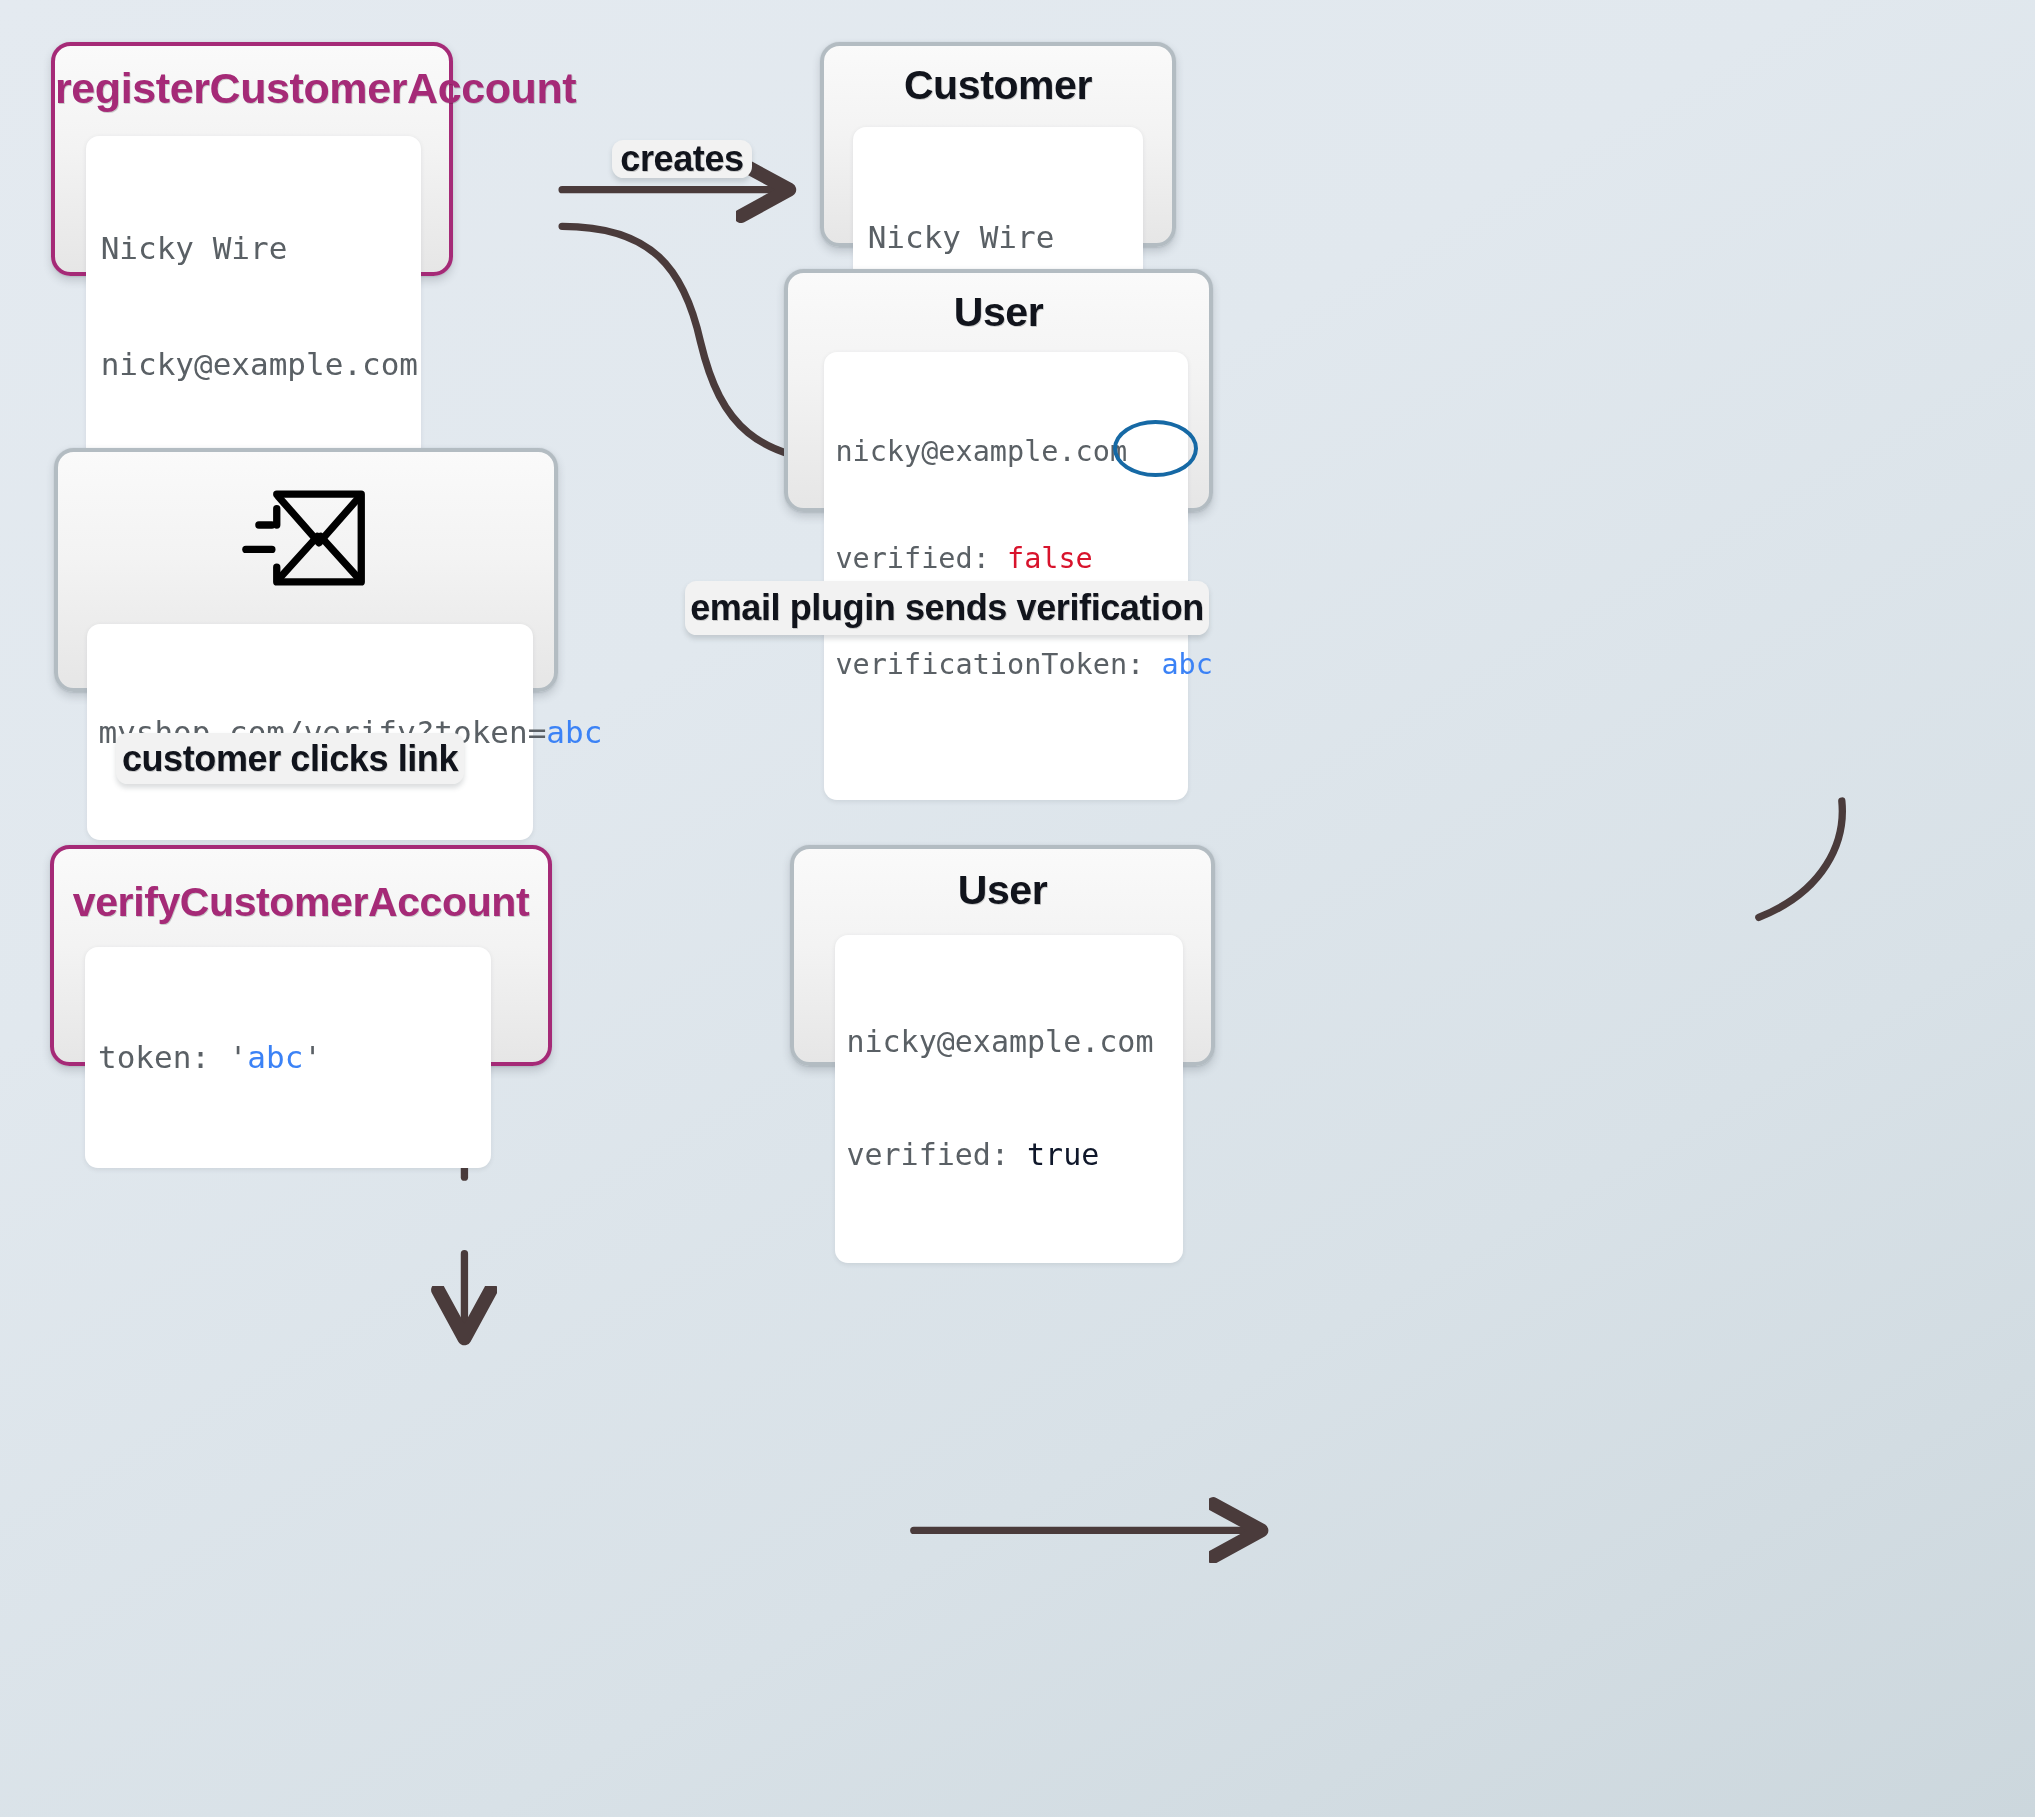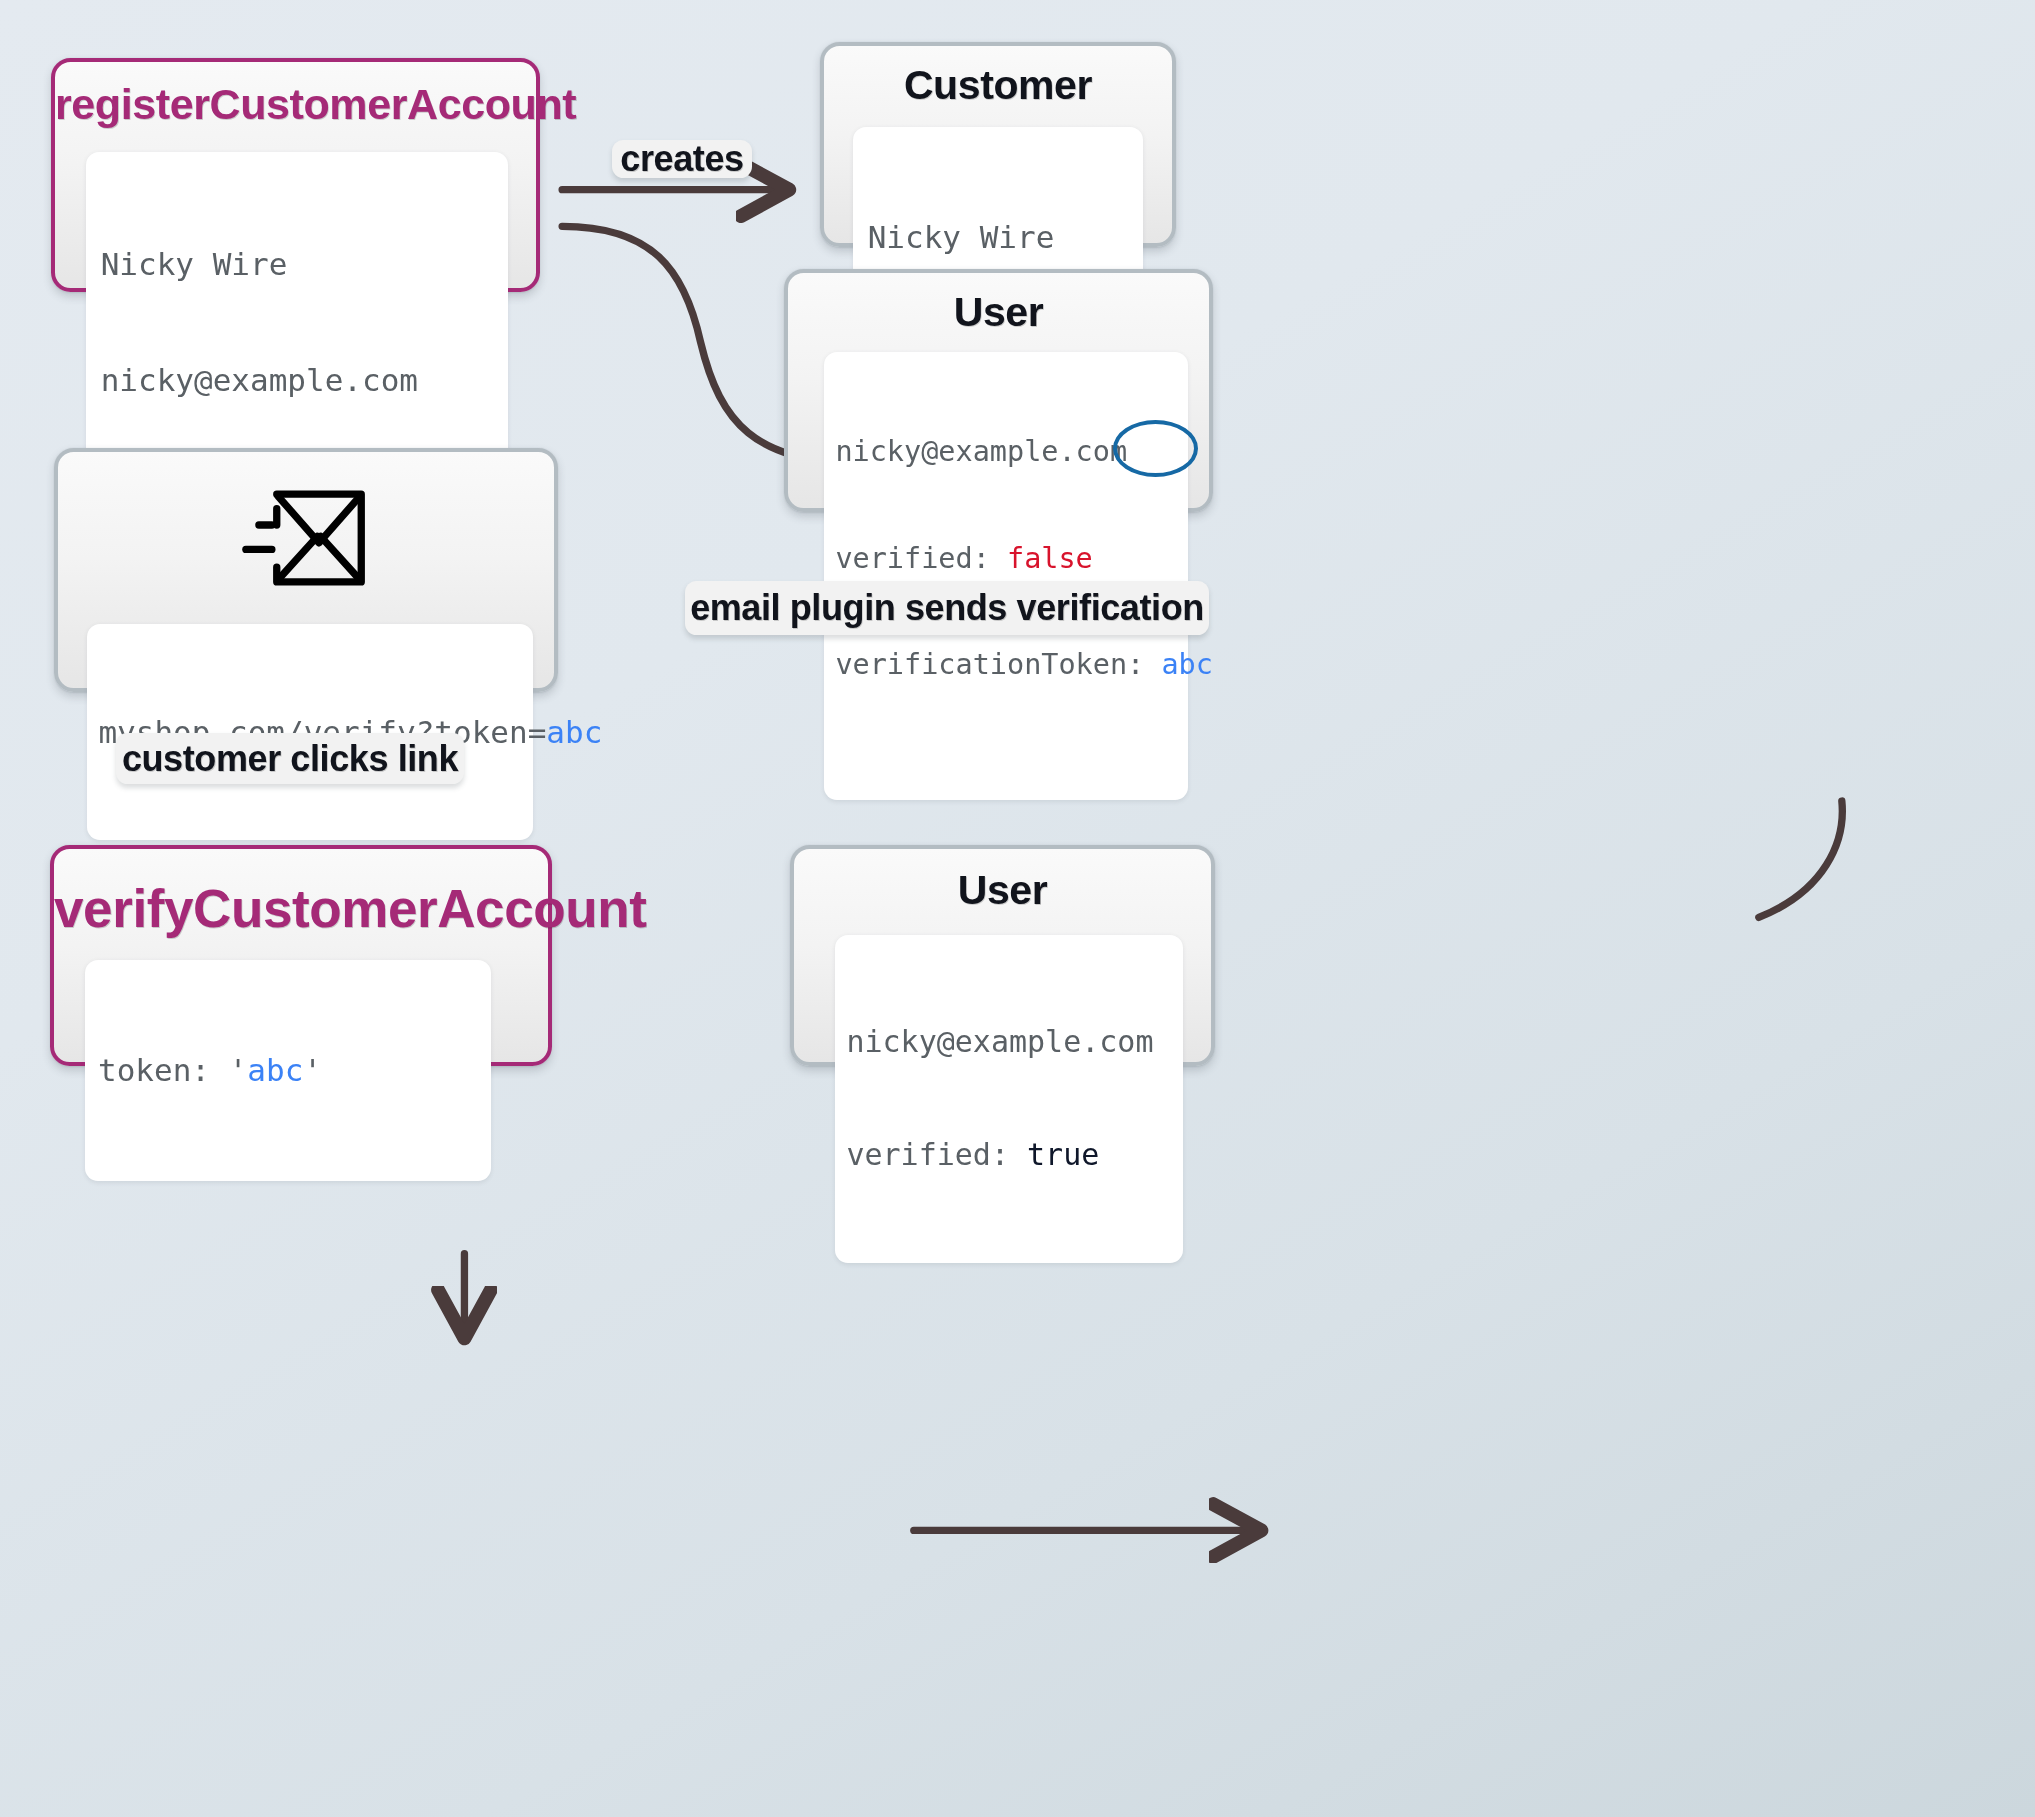--- a/index.html
+++ b/index.html
@@ -58,21 +58,21 @@
     color: #5a6065;
     white-space: pre;
   }
   .fields .line { line-height: 1.42; }
   .val-false { color: #d8132c; }
   .val-true  { color: #0f172a; }
   .val-blue  { color: #3b82f6; }
 
   
   #node-register {
-    left: 51px; top: 58px; width: 489px; height: 234px;
+    left: 51px; top: 42px; width: 402px; height: 234px;
   }
   #node-register .node-title { font-size: 43px; padding-top: 18px; }
   #node-register .fields {
     margin: 23px 28px 0 31px;
     padding: 18px 14.7px 18px 14.7px;
     font-size: 31px;
   }
 
   #node-customer {
     left: 820px; top: 42px; width: 356px; height: 205px;
@@ -113,21 +113,21 @@
   }
   #node-email .fields {
     margin: 34px 21px 0 29px;
     padding: 14px 9.8px 14px 11.4px;
     font-size: 31px;
   }
 
   #node-verify {
     left: 50px; top: 845px; width: 502px; height: 221px;
   }
-  #node-verify .node-title { font-size: 53px; padding-top: 16px; margin-top: 13px; }
+  #node-verify .node-title { font-size: 41px; padding-top: 30px; }
   #node-verify .fields {
     margin: 21px 57px 0 31px;
     padding: 16.3px 11.4px 16.3px 13px;
     font-size: 31px;
   }
 
   #node-user-verified {
     left: 790px; top: 845px; width: 425px; height: 221px;
   }
   #node-user-verified .node-title { font-size: 41px; padding-top: 18px; }

